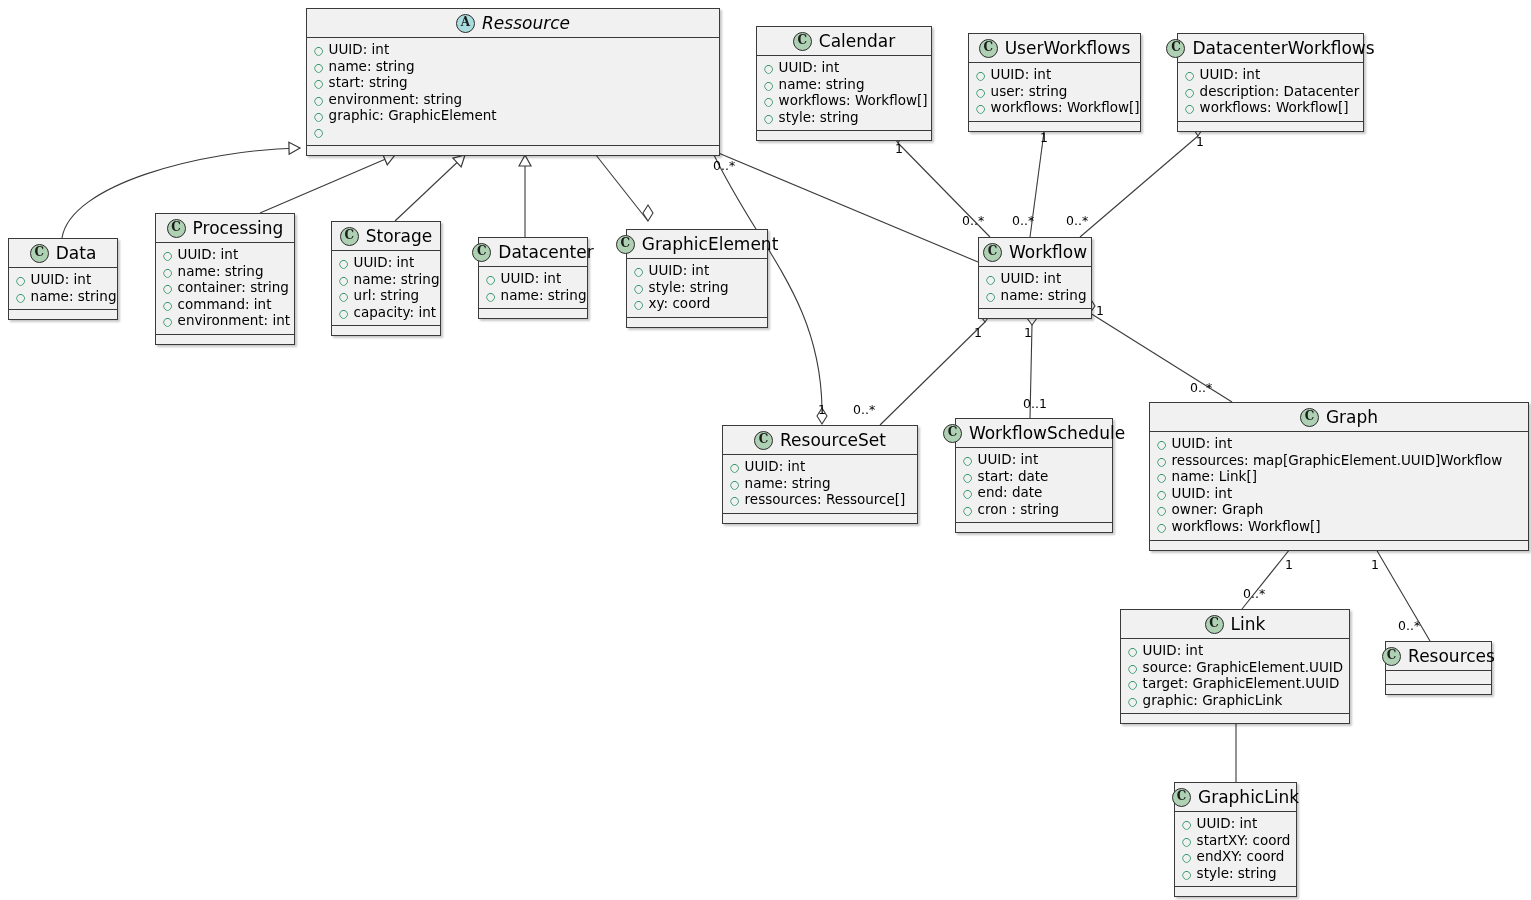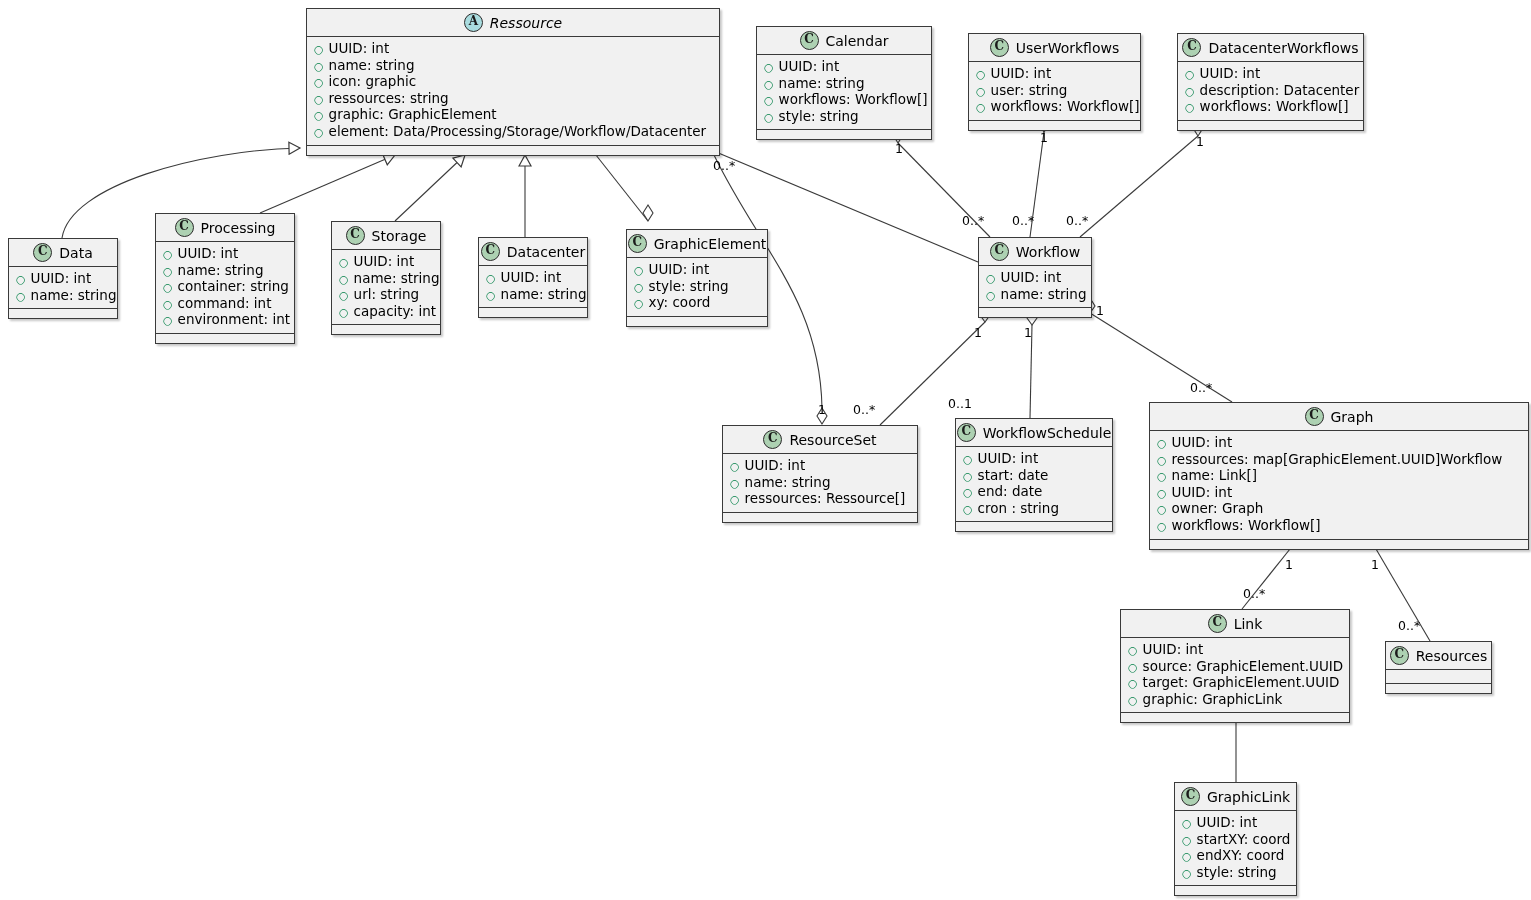--- a/index.html
+++ b/index.html
@@ -53,21 +53,21 @@
     font-weight: bold;
     line-height: 15px;
     text-align: center;
     font-family: "DejaVu Serif", serif;
   }
   .cls-icon.abstract {
     background: #A9DCDF;
     font-style: normal;
   }
   .cls-title {
-    font-size: 14px;
+    font-size: 17px;
     color: #000000;
     white-space: nowrap;
   }
   .cls-title.italic { font-style: italic; }
   .cls-body {
     padding: 4px 6px 4px 7px;
     border-bottom: 1px solid #3A3A3A;
     background: #F1F1F1;
   }
   .cls-body.empty { padding: 3px 6px; min-height: 7px; }
@@ -166,33 +166,32 @@
           <div class="attr">
             <span class="vis">○</span>
             <span>UUID: int</span>
           </div>
           <div class="attr">
             <span class="vis">○</span>
             <span>name: string</span>
           </div>
           <div class="attr">
             <span class="vis">○</span>
-            <span>icon: graphic</span>
-          </div>
-          <div class="attr">
-            <span class="vis">○</span>
-            <span>ressources: string</span>
+            <span>start: string</span>
+          </div>
+          <div class="attr">
+            <span class="vis">○</span>
+            <span>environment: string</span>
           </div>
           <div class="attr">
             <span class="vis">○</span>
             <span>graphic: GraphicElement</span>
           </div>
           <div class="attr">
             <span class="vis">○</span>
-            <span>element: Data/Processing/Storage/Workflow/Datacenter</span>
           </div>
         </div>
         <div class="cls-foot"></div>
       </div>
       <div class="uml-class" style="left: 756px; top: 26px; width: 176px;">
         <div class="cls-header">
           <span class="cls-icon">C</span>
           <span class="cls-title">Calendar</span>
         </div>
         <div class="cls-body">
@@ -527,20 +526,20 @@
       <div class="mult" style="left: 1040px; top: 130px;">1</div>
       <div class="mult" style="left: 1196px; top: 134px;">1</div>
       <div class="mult" style="left: 962px; top: 213px;">0..*</div>
       <div class="mult" style="left: 1012px; top: 213px;">0..*</div>
       <div class="mult" style="left: 1066px; top: 213px;">0..*</div>
       <div class="mult" style="left: 974px; top: 325px;">1</div>
       <div class="mult" style="left: 1024px; top: 325px;">1</div>
       <div class="mult" style="left: 1096px; top: 303px;">1</div>
       <div class="mult" style="left: 818px; top: 402px;">1</div>
       <div class="mult" style="left: 853px; top: 402px;">0..*</div>
-      <div class="mult" style="left: 948px; top: 396px;">0..1</div>
+      <div class="mult" style="left: 1023px; top: 396px;">0..1</div>
       <div class="mult" style="left: 1190px; top: 380px;">0..*</div>
       <div class="mult" style="left: 1285px; top: 557px;">1</div>
       <div class="mult" style="left: 1243px; top: 586px;">0..*</div>
       <div class="mult" style="left: 1371px; top: 557px;">1</div>
       <div class="mult" style="left: 1398px; top: 618px;">0..*</div>
     </div>
 </div>
 
 </body></html>

